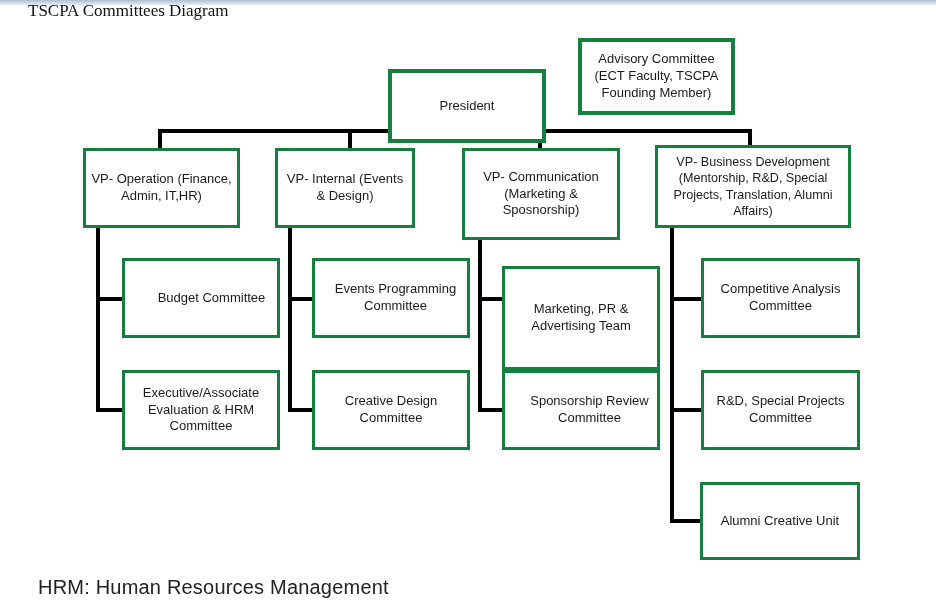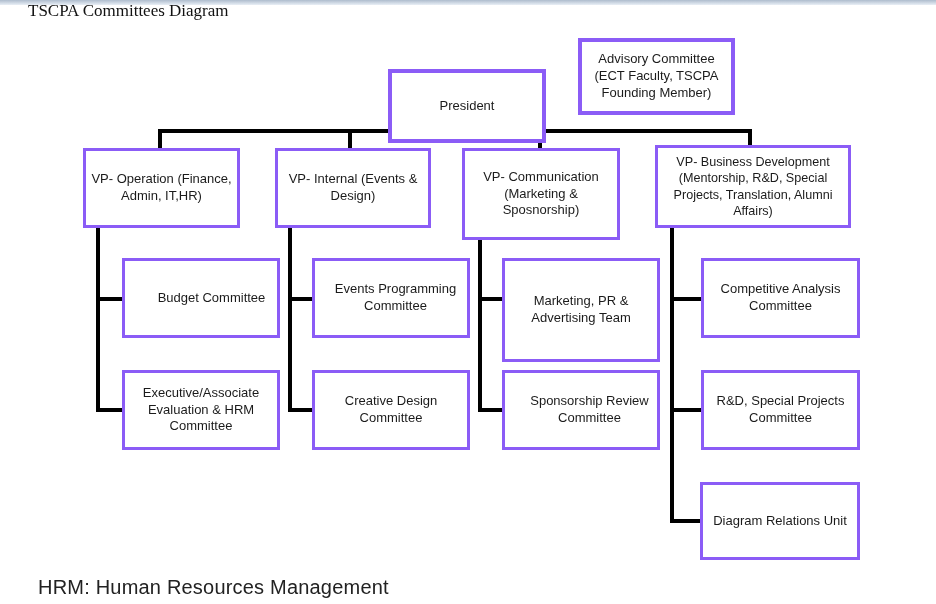--- a/index.html
+++ b/index.html
@@ -11,42 +11,42 @@
     position:absolute;left:0;top:0;width:936px;height:5px;
     background:linear-gradient(to bottom,#aebccd,#e9eff6);
   }
   .diagram-title{
     position:absolute;left:0;top:1px;width:936px;padding-left:28px;
     box-sizing:border-box;text-align:left;
     font-family:"Liberation Serif",serif;font-size:17px;color:#111;
   }
   .box{
     position:absolute;box-sizing:border-box;
-    border:3px solid #8b5cf6;background:#fff;
+    border:3px solid #15803d;background:#fff;
     display:flex;align-items:center;justify-content:center;
     text-align:center;font-size:13px;line-height:1.3;color:#1b1b1b;
     padding:2px 3px;
   }
   .heavy{border-width:4px;}
   .line{position:absolute;background:#000;}
   .footnote{
     position:absolute;left:38px;top:576px;
     font-size:20px;color:#222;letter-spacing:0.2px;
   }
 
   
   #president            {left:388px;top:40px; width:158px;height:74px;margin-top:29px;}
   #advisory             {left:578px;top:38px; width:157px;height:77px;}
   #vp-operation         {left:83px; top:148px;width:157px;height:80px;}
-  #vp-internal          {left:275px;top:148px;width:156px;height:80px;}
+  #vp-internal          {left:275px;top:148px;width:140px;height:80px;}
   #vp-communication     {left:462px;top:148px;width:158px;height:92px;}
   #vp-business          {left:655px;top:145px;width:196px;height:83px;font-size:12.6px;}
   #budget               {left:122px;top:258px;width:158px;height:80px;padding-left:24px;}
   #events-programming   {left:312px;top:258px;width:158px;height:80px;padding-left:12px;}
-  #marketing-pr         {left:502px;top:258px;width:158px;height:104px;}
+  #marketing-pr         {left:502px;top:266px;width:158px;height:104px;}
   #competitive-analysis {left:701px;top:258px;width:159px;height:80px;}
   #executive-evaluation {left:122px;top:370px;width:158px;height:80px;}
   #creative-design      {left:312px;top:370px;width:158px;height:80px;}
   #sponsorship-review   {left:502px;top:370px;width:158px;height:80px;padding-left:20px;}
   #rd-special           {left:701px;top:370px;width:159px;height:80px;}
   #alumni-relations     {left:700px;top:482px;width:160px;height:78px;}
 
   
   #ln-president-drop {left:465px;top:114px;width:4px;height:19px;}
   #ln-main-h         {left:158px;top:129px;width:594px;height:4px;}
@@ -107,15 +107,15 @@
 <div class="box" id="executive-evaluation">Executive/Associate Evaluation &amp; HRM Committee</div>
 
 <div class="box" id="events-programming">Events Programming Committee</div>
 <div class="box" id="creative-design">Creative Design Committee</div>
 
 <div class="box" id="marketing-pr">Marketing, PR &amp; Advertising Team</div>
 <div class="box" id="sponsorship-review">Sponsorship Review Committee</div>
 
 <div class="box" id="competitive-analysis">Competitive Analysis Committee</div>
 <div class="box" id="rd-special">R&amp;D, Special Projects Committee</div>
-<div class="box" id="alumni-relations">Diagram Relations Unit</div>
+<div class="box" id="alumni-relations">Alumni Creative Unit</div>
 
 <div class="footnote">HRM: Human Resources Management</div>
 
 </body></html>

